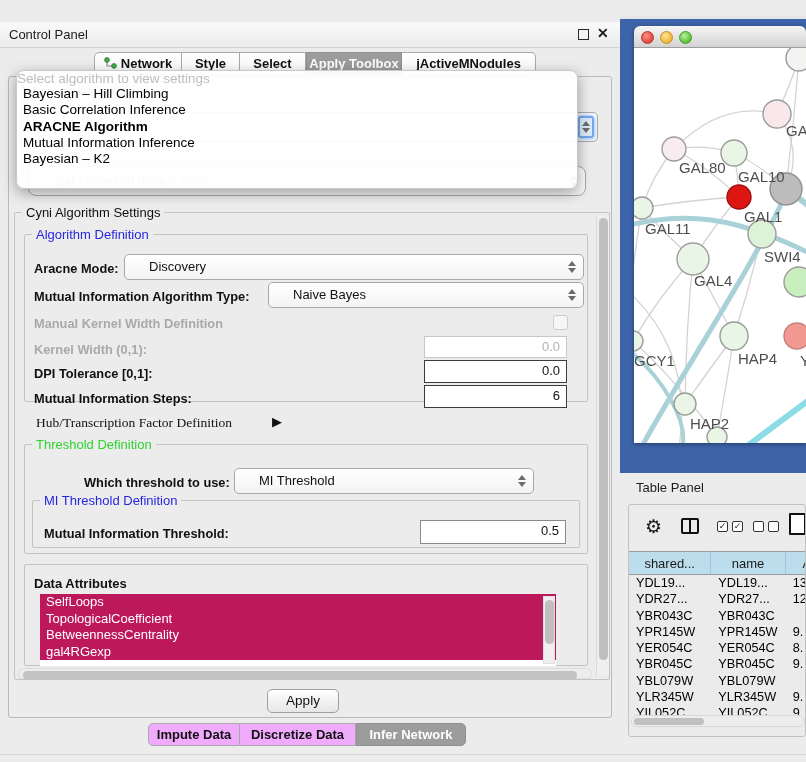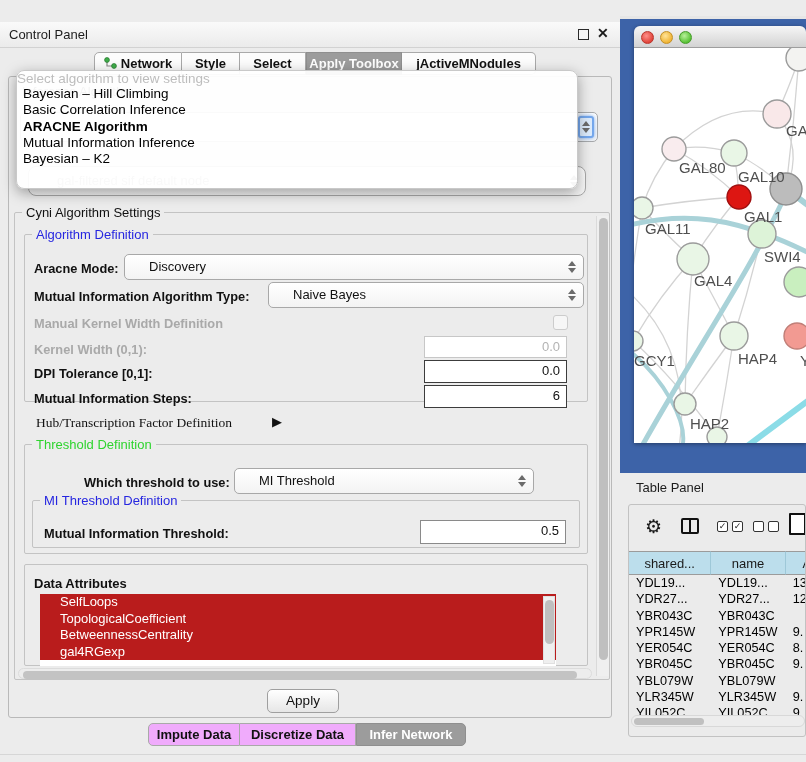--- a/index.html
+++ b/index.html
@@ -54,21 +54,21 @@
   .lbl.plain { font-weight:normal;font-family:Liberation Serif, serif; }
   .field { position:absolute; background:#fff; border:1px solid #8a8a8a; font-size:13px; color:#111; text-align:right; padding:2px 6px 0 0; }
   .field.strong { border:1.5px solid #3c3c3c; }
   .field.disabled { border:1px solid #c7c7c7; color:#b3b3b3; }
   .checkbox { position:absolute; width:15px; height:15px; border:1px solid #cccccc; border-radius:3px; background:#f6f6f6; }
   .vscroll { position:absolute; background:#efefef; border-left:1px solid #dadada; }
   .vscroll .thumb { position:absolute; left:1.5px; width:9px; background:#bfbfbf; border-radius:5px; }
   .hscroll { position:absolute; background:#ededed; border:1px solid #dcdcdc; border-radius:6px; }
   .hscroll .thumb { position:absolute; top:1.5px; height:8px; background:#c3c3c3; border-radius:4px; }
   .attr-list { position:absolute; left:40px; top:578px; width:516px; height:72px; background:#fff; overflow:hidden; }
-  .attr-item { height:16.5px; line-height:16.5px; padding-left:20px; font-size:13px; color:#fff; background:#b91c1c; width:100%; }
+  .attr-item { height:16.5px; line-height:16.5px; padding-left:6px; font-size:13px; color:#fff; background:#be185d; width:100%; }
   .apply-btn { position:absolute; left:267px; top:673px; width:72px; height:24px; border:1px solid #9f9f9f; border-radius:5px;
     background:linear-gradient(#ffffff,#e6e6e6); font-size:13.5px; color:#111; text-align:center; line-height:22px; }
 
   .divider { position:absolute; left:0; top:738px; width:806px; height:1px; background:#d6d6d6; }
   .corner-ic { position:absolute; left:6px; top:750px; width:20px; height:14px; border:2px solid #9a9a9a; background:#f2f2f2; }
 
   
   .blue-bg { position:absolute; left:620px; top:0; width:186px; height:457px; background:#3d63a8; }
   .blue-top-strip { position:absolute; left:620px; top:0; width:186px; height:3px; background:#e6e6e6; }
   .net-window { position:absolute; left:634px; top:10px; width:172px; height:417px; border-radius:6px 6px 0 0; overflow:hidden; box-shadow:0 1px 4px rgba(0,0,0,0.4); }

